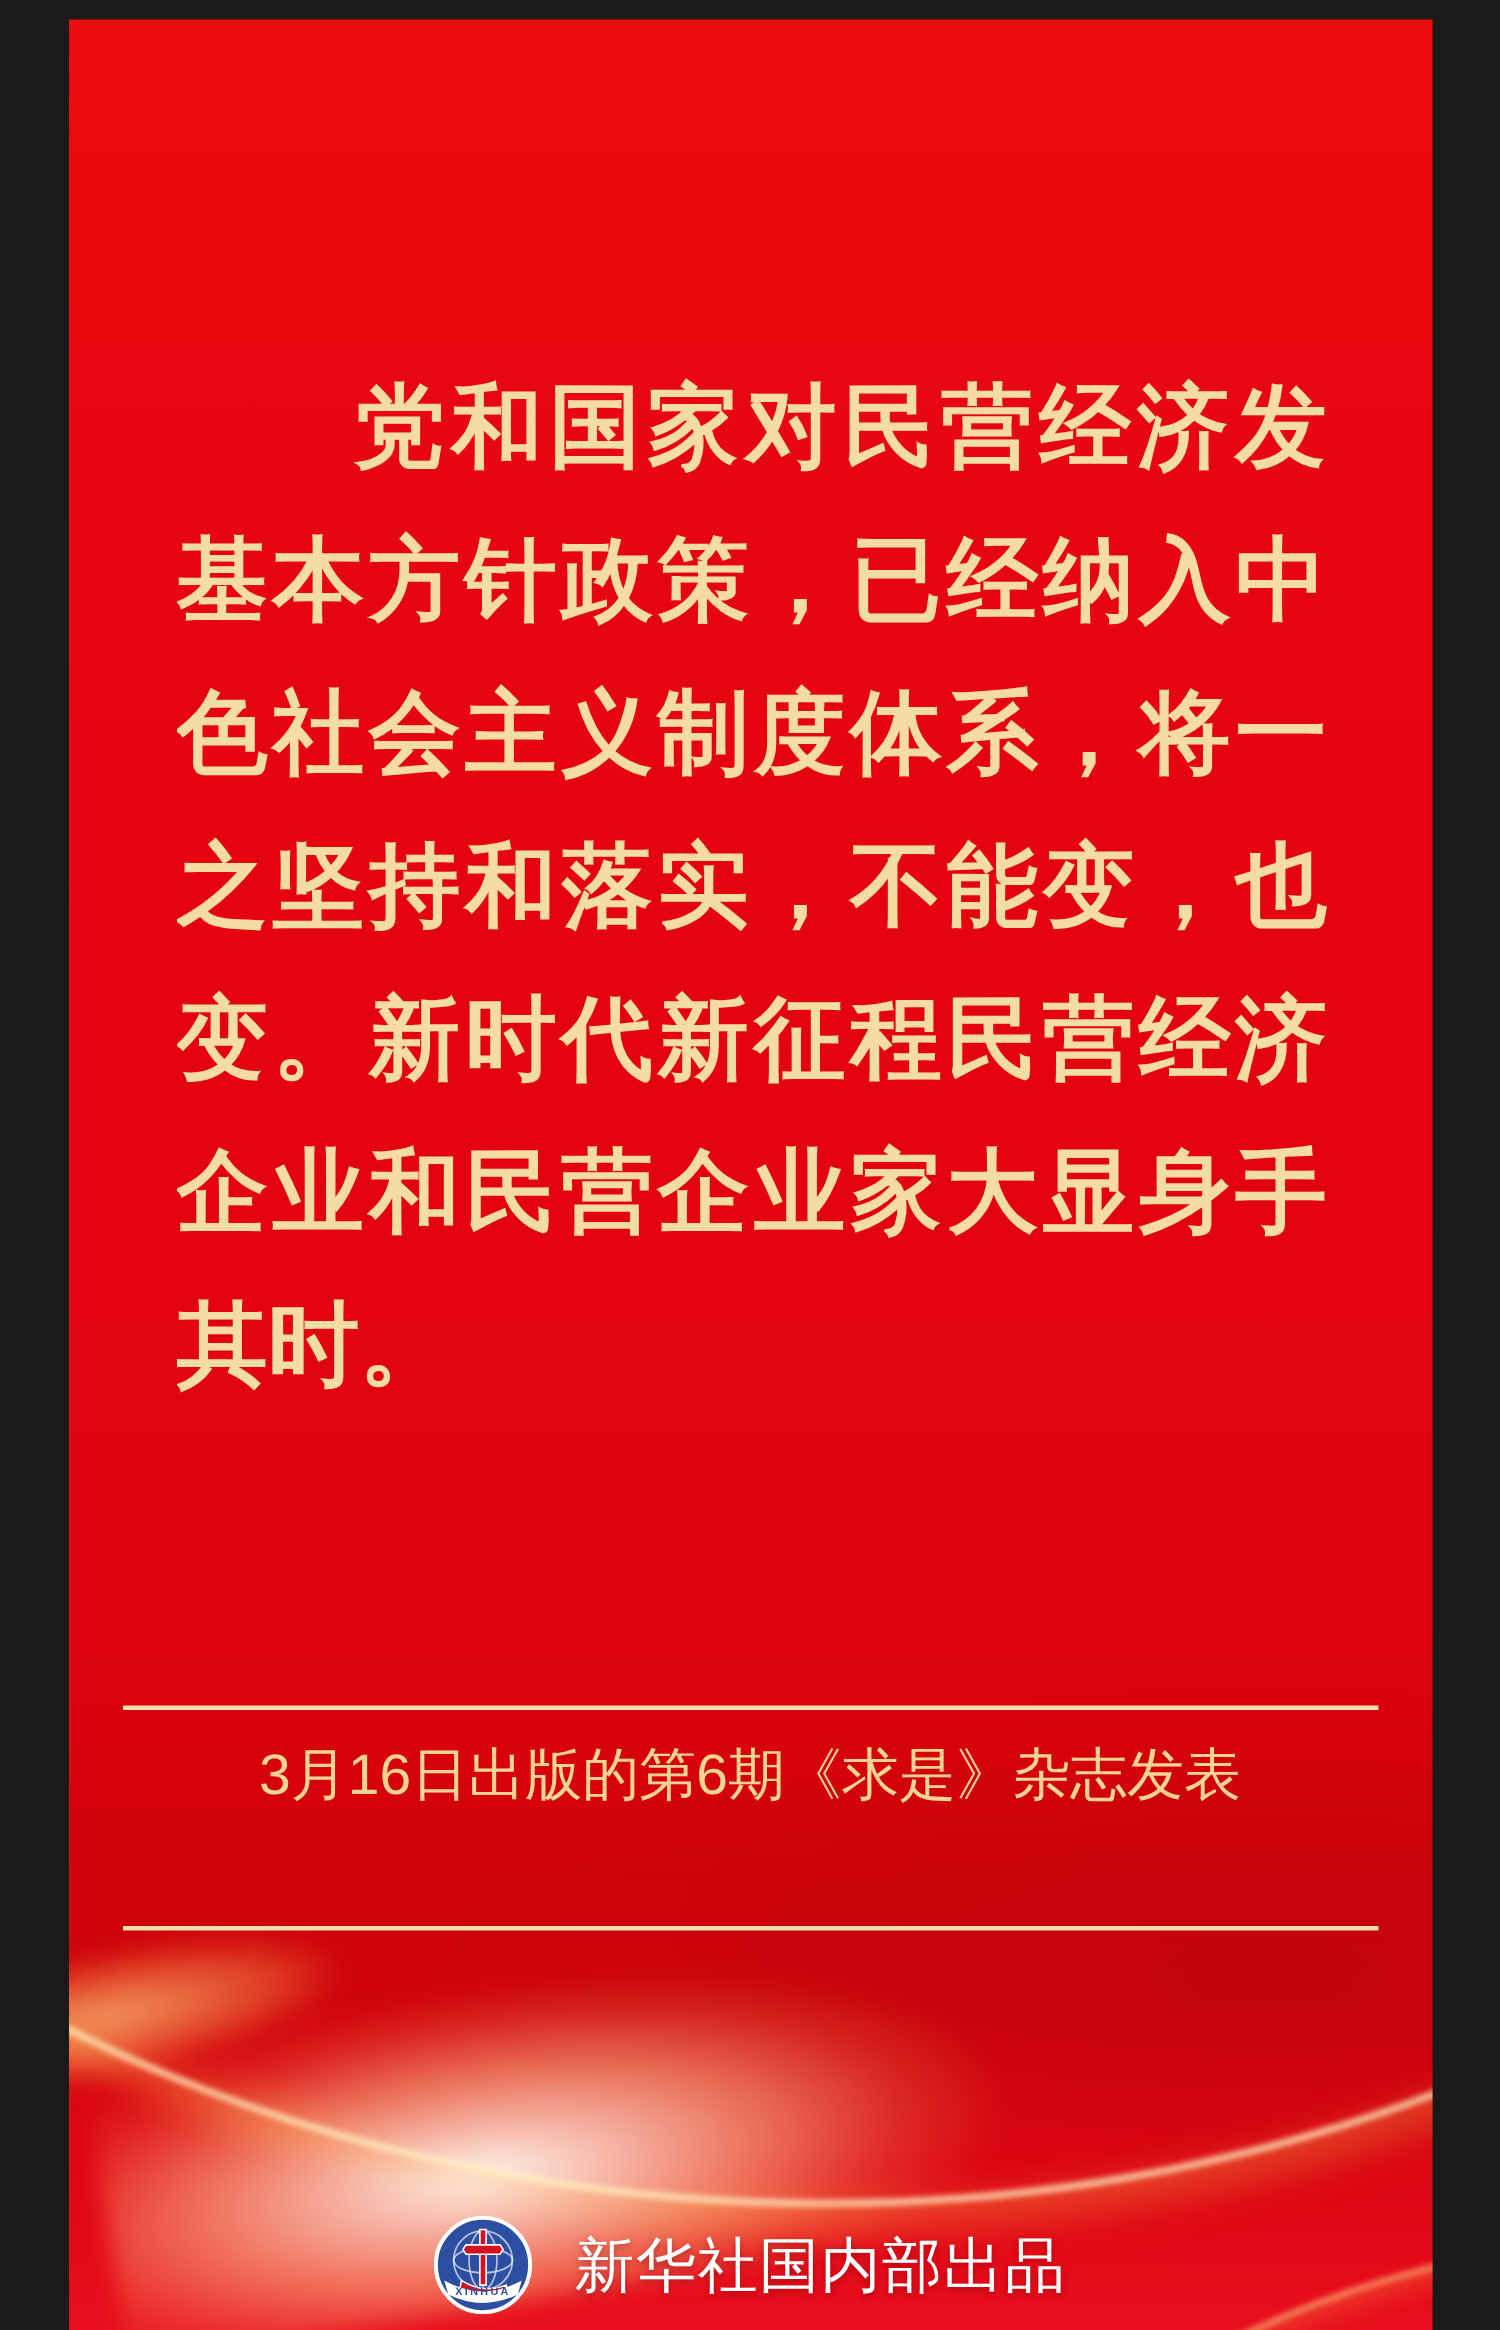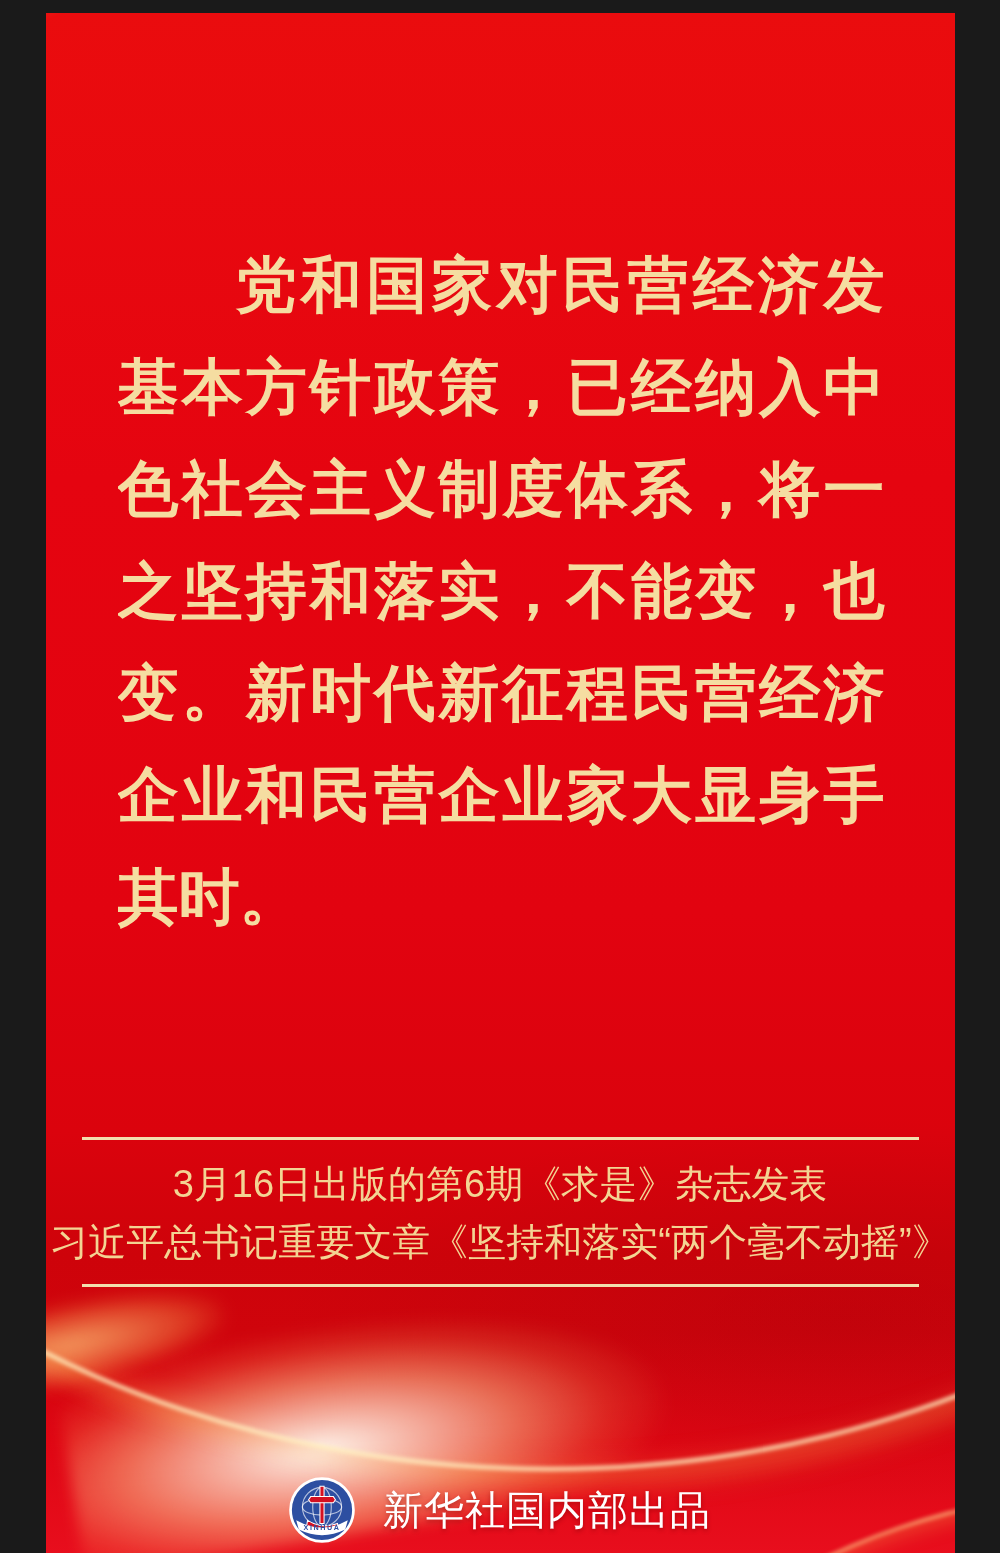--- a/index.html
+++ b/index.html
@@ -139,21 +139,20 @@
     <div class="quote-line">色社会主义制度体系，将一以贯</div>
     <div class="quote-line">之坚持和落实，不能变，也不会</div>
     <div class="quote-line">变。新时代新征程民营经济发展</div>
     <div class="quote-line">企业和民营企业家大显身手正当</div>
     <div class="quote-line last">其时。</div>
   </div>
 
   <div class="rule rule-top"></div>
   <div class="footer-text">
     <div>3月16日出版的第6期《求是》杂志发表</div>
-    <div>习近平总书记重要文章《坚持和落实“两个毫不动摇”》</div>
   </div>
   <div class="rule rule-bottom"></div>
 
   <div class="credit">
     <svg class="emblem" viewBox="0 0 64 64">
       <circle cx="32" cy="32" r="30.5" fill="#2d4fa1" stroke="#ffffff" stroke-width="2.6"></circle>
       <g fill="none" stroke="rgba(255,255,255,0.65)" stroke-width="1.1">
         <circle cx="32" cy="29" r="19"></circle>
         <ellipse cx="32" cy="29" rx="9" ry="19"></ellipse>
         <ellipse cx="32" cy="29" rx="19" ry="8"></ellipse>

